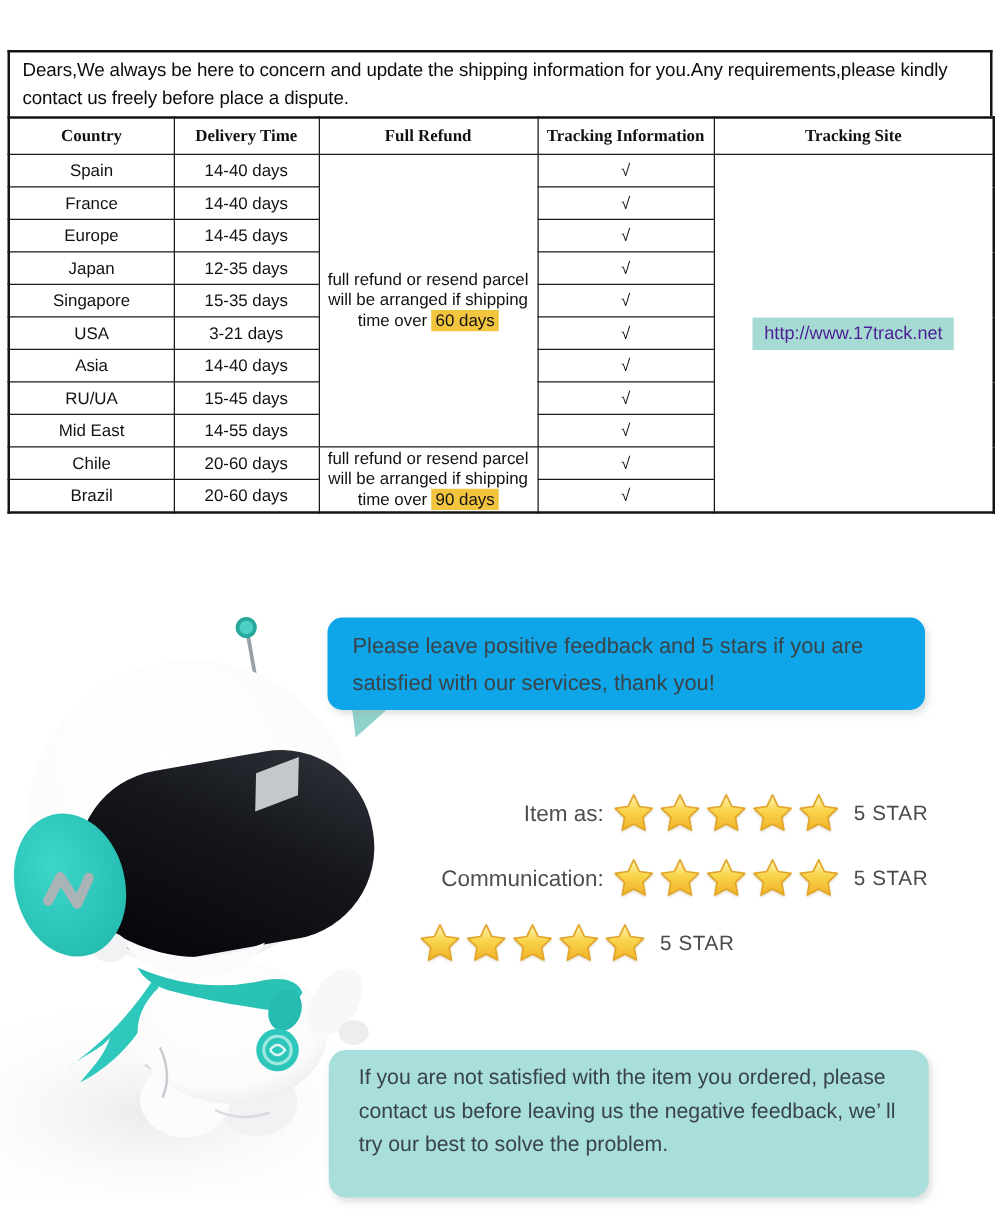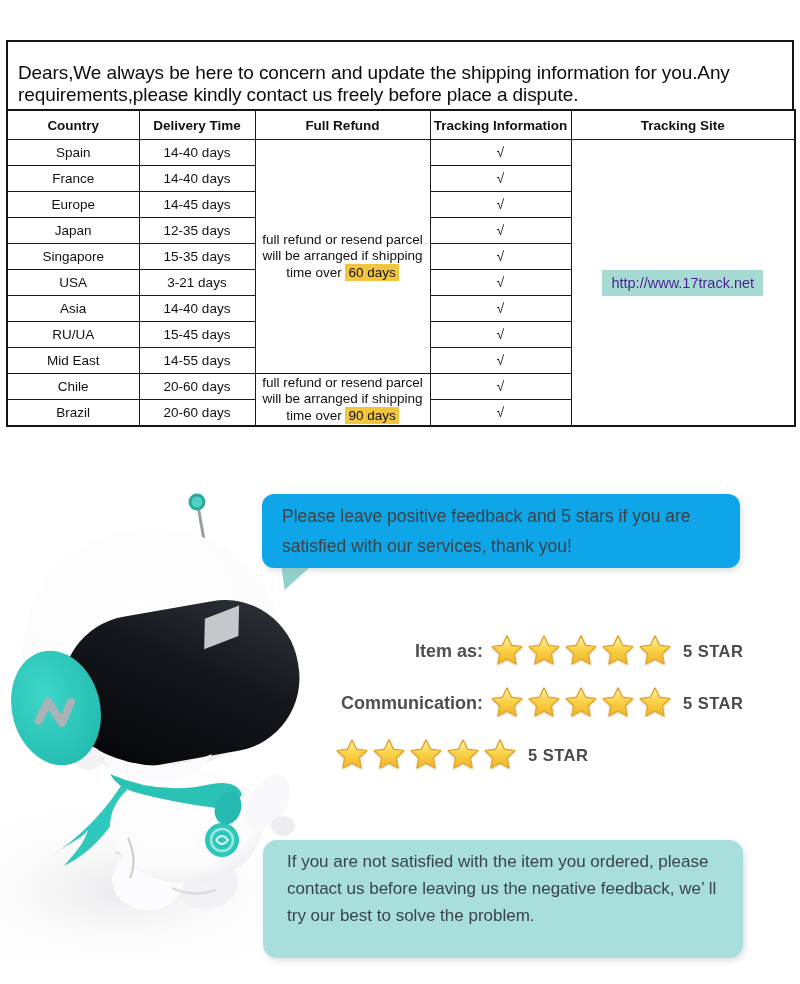--- a/index.html
+++ b/index.html
@@ -6,33 +6,33 @@
   body{
     width:800px;height:984px;position:relative;overflow:hidden;
     background:#ffffff;
     font-family:"Liberation Sans","DejaVu Sans",sans-serif;
     color:#111;
   }
   
   .top-section{position:absolute;left:6px;top:40px;width:788px;}
   .intro-box{
     border:2px solid #141414;border-bottom:none;
-    padding:20px 10px 3px 10px;
-    font-size:19px;line-height:22px;letter-spacing:-0.1px;color:#0c0c0c;
+    padding:4px 10px 3px 10px;
+    font-size:15px;line-height:22px;letter-spacing:-0.1px;color:#0c0c0c;
   }
   table.shipping{
     border-collapse:collapse;width:788px;table-layout:fixed;
     border:2px solid #141414;
   }
   table.shipping th,table.shipping td{
     border:1px solid #1a1a1a;
     font-size:13.5px;text-align:center;vertical-align:middle;
     padding:0;overflow:hidden;
   }
-  table.shipping th{height:28px;font-weight:bold;}
+  table.shipping th{height:28px;font-weight:bold;font-family:Liberation Serif, serif;}
   table.shipping td{height:25px;}
   td.refund-cell{
     text-align:left;padding:2px 6px;font-size:13px;line-height:16.5px;
   }
   .hl-yellow{background:#f2c53f;padding:1px 3px;}
   .site-link{
     background:#a5dbd3;color:#4c1d95;font-size:14.5px;
     padding:5px 9px;display:inline-block;
   }
   
@@ -46,21 +46,21 @@
     padding:0 20px;box-sizing:border-box;
     font-size:17.5px;line-height:30px;color:#3a4347;
     z-index:2;
   }
   .bubble-tail{
     position:absolute;left:280px;top:70px;width:38px;height:30px;
     background:#8fd2cc;
     clip-path:polygon(2% 0, 100% 0, 12% 100%);
     z-index:1;
   }
-  .ratings{position:absolute;left:335px;top:142px;width:440px;font-weight:bold;}
+  .ratings{position:absolute;left:335px;top:142px;width:440px;}
   .rating-row{display:flex;align-items:center;height:38px;margin-bottom:14px;}
   .rating-label{
     width:148px;text-align:right;padding-right:7px;
     font-size:18px;color:#4f4f4f;white-space:nowrap;
   }
   .stars{display:flex;align-items:center;}
   .stars svg{margin-right:3px;filter:drop-shadow(0 1px 1px rgba(120,100,20,0.25));}
   .rating-value{margin-left:8px;font-size:16.5px;color:#4a4a4a;letter-spacing:0.5px;white-space:nowrap;}
   .note-box{
     position:absolute;left:263px;top:350px;width:480px;height:118px;

